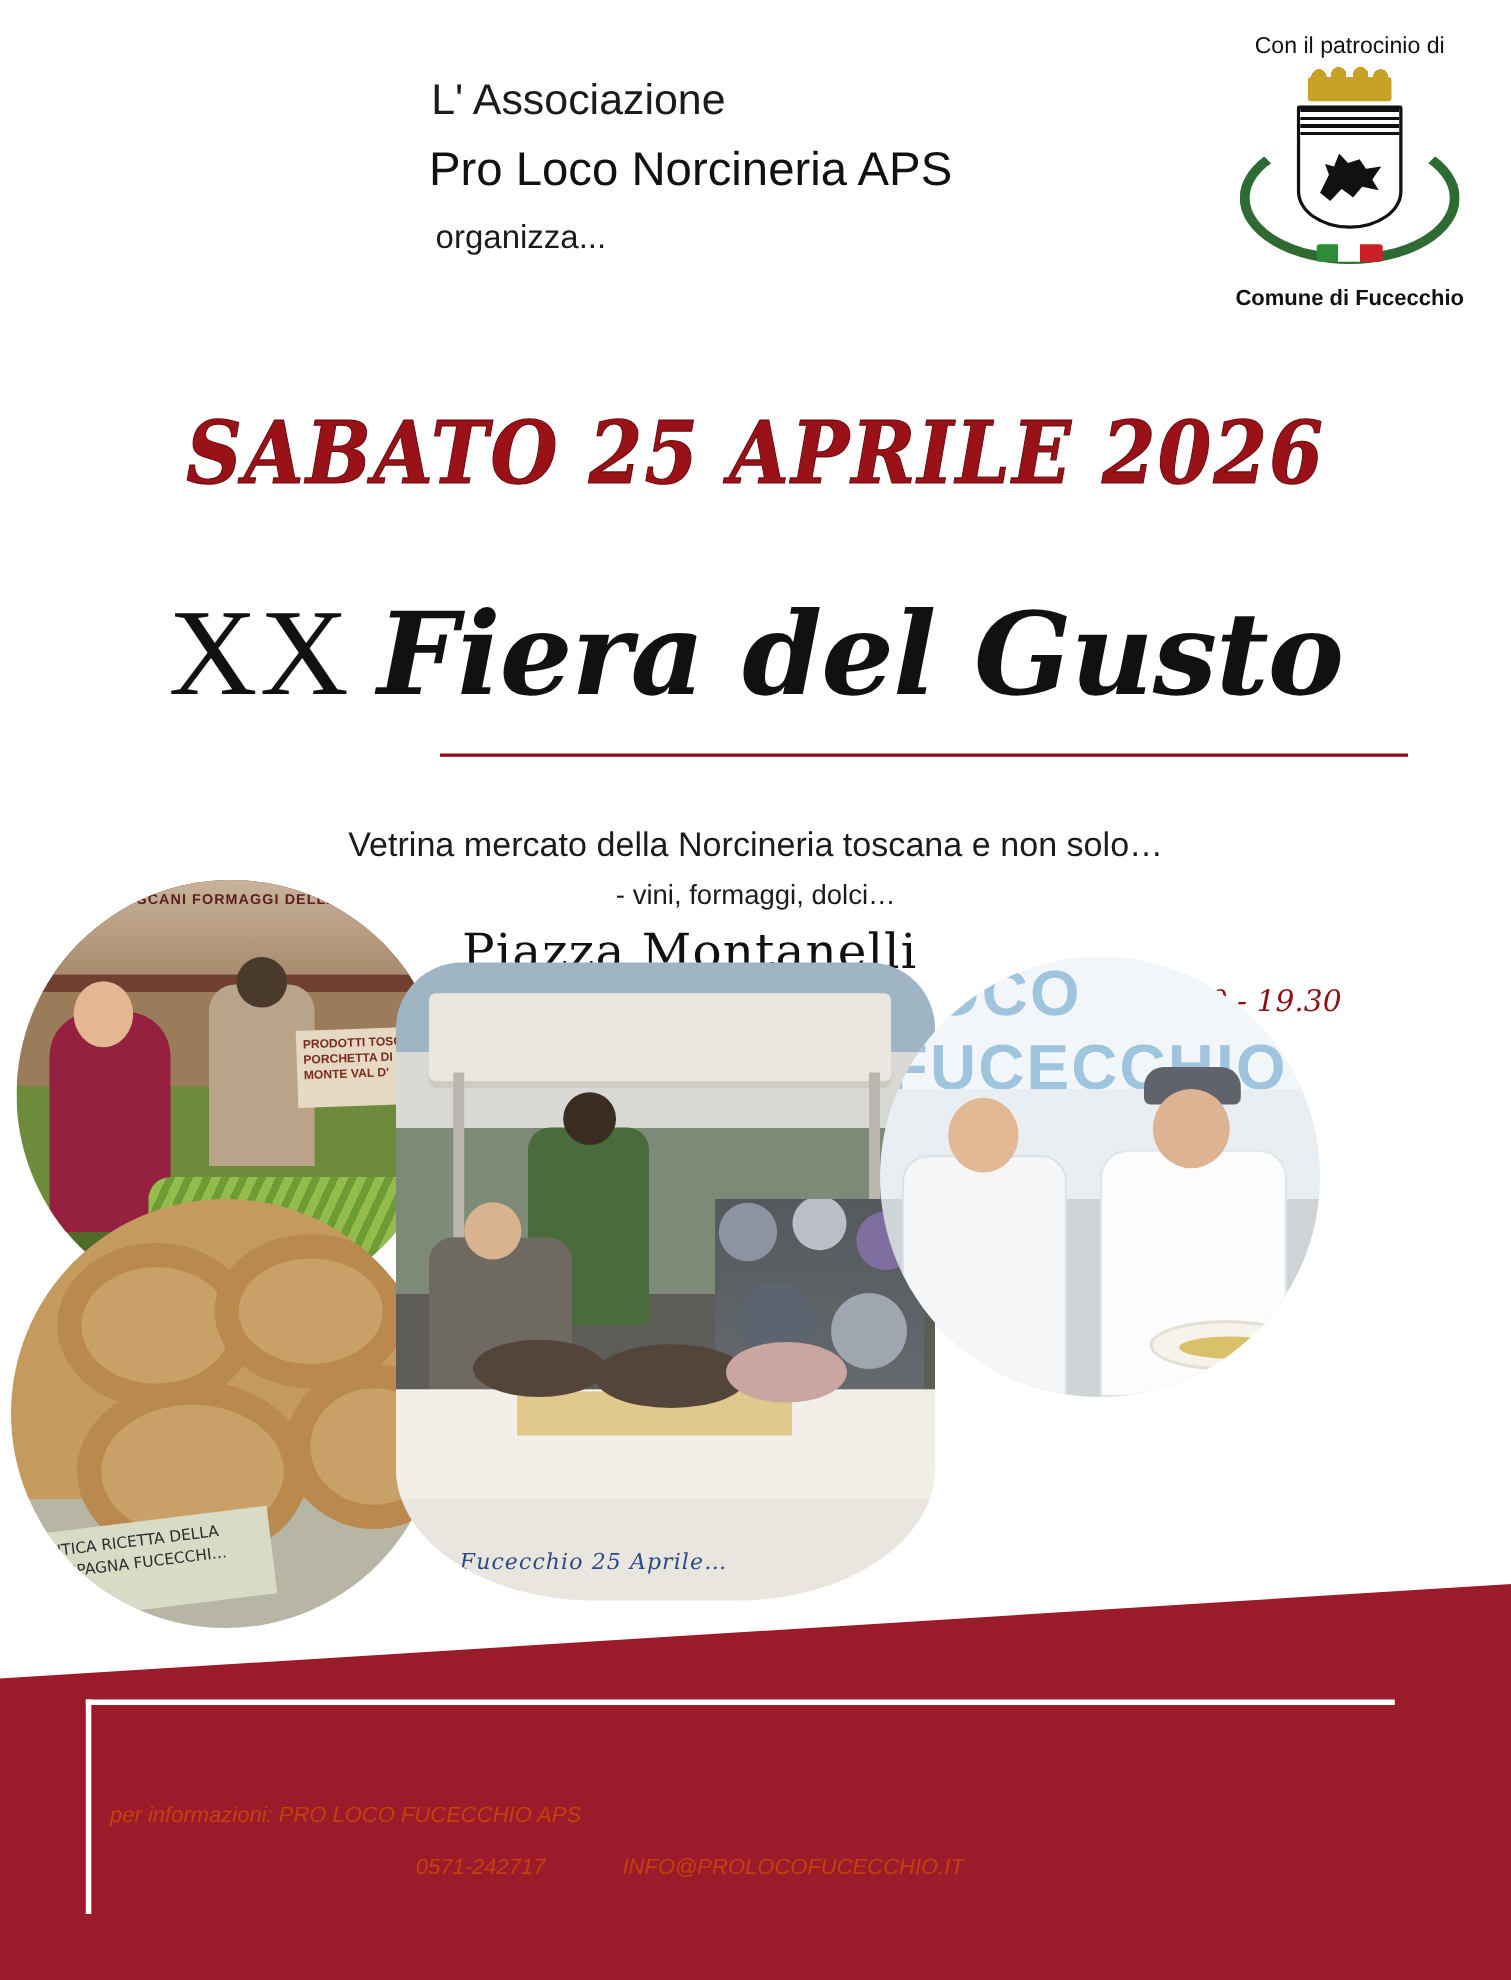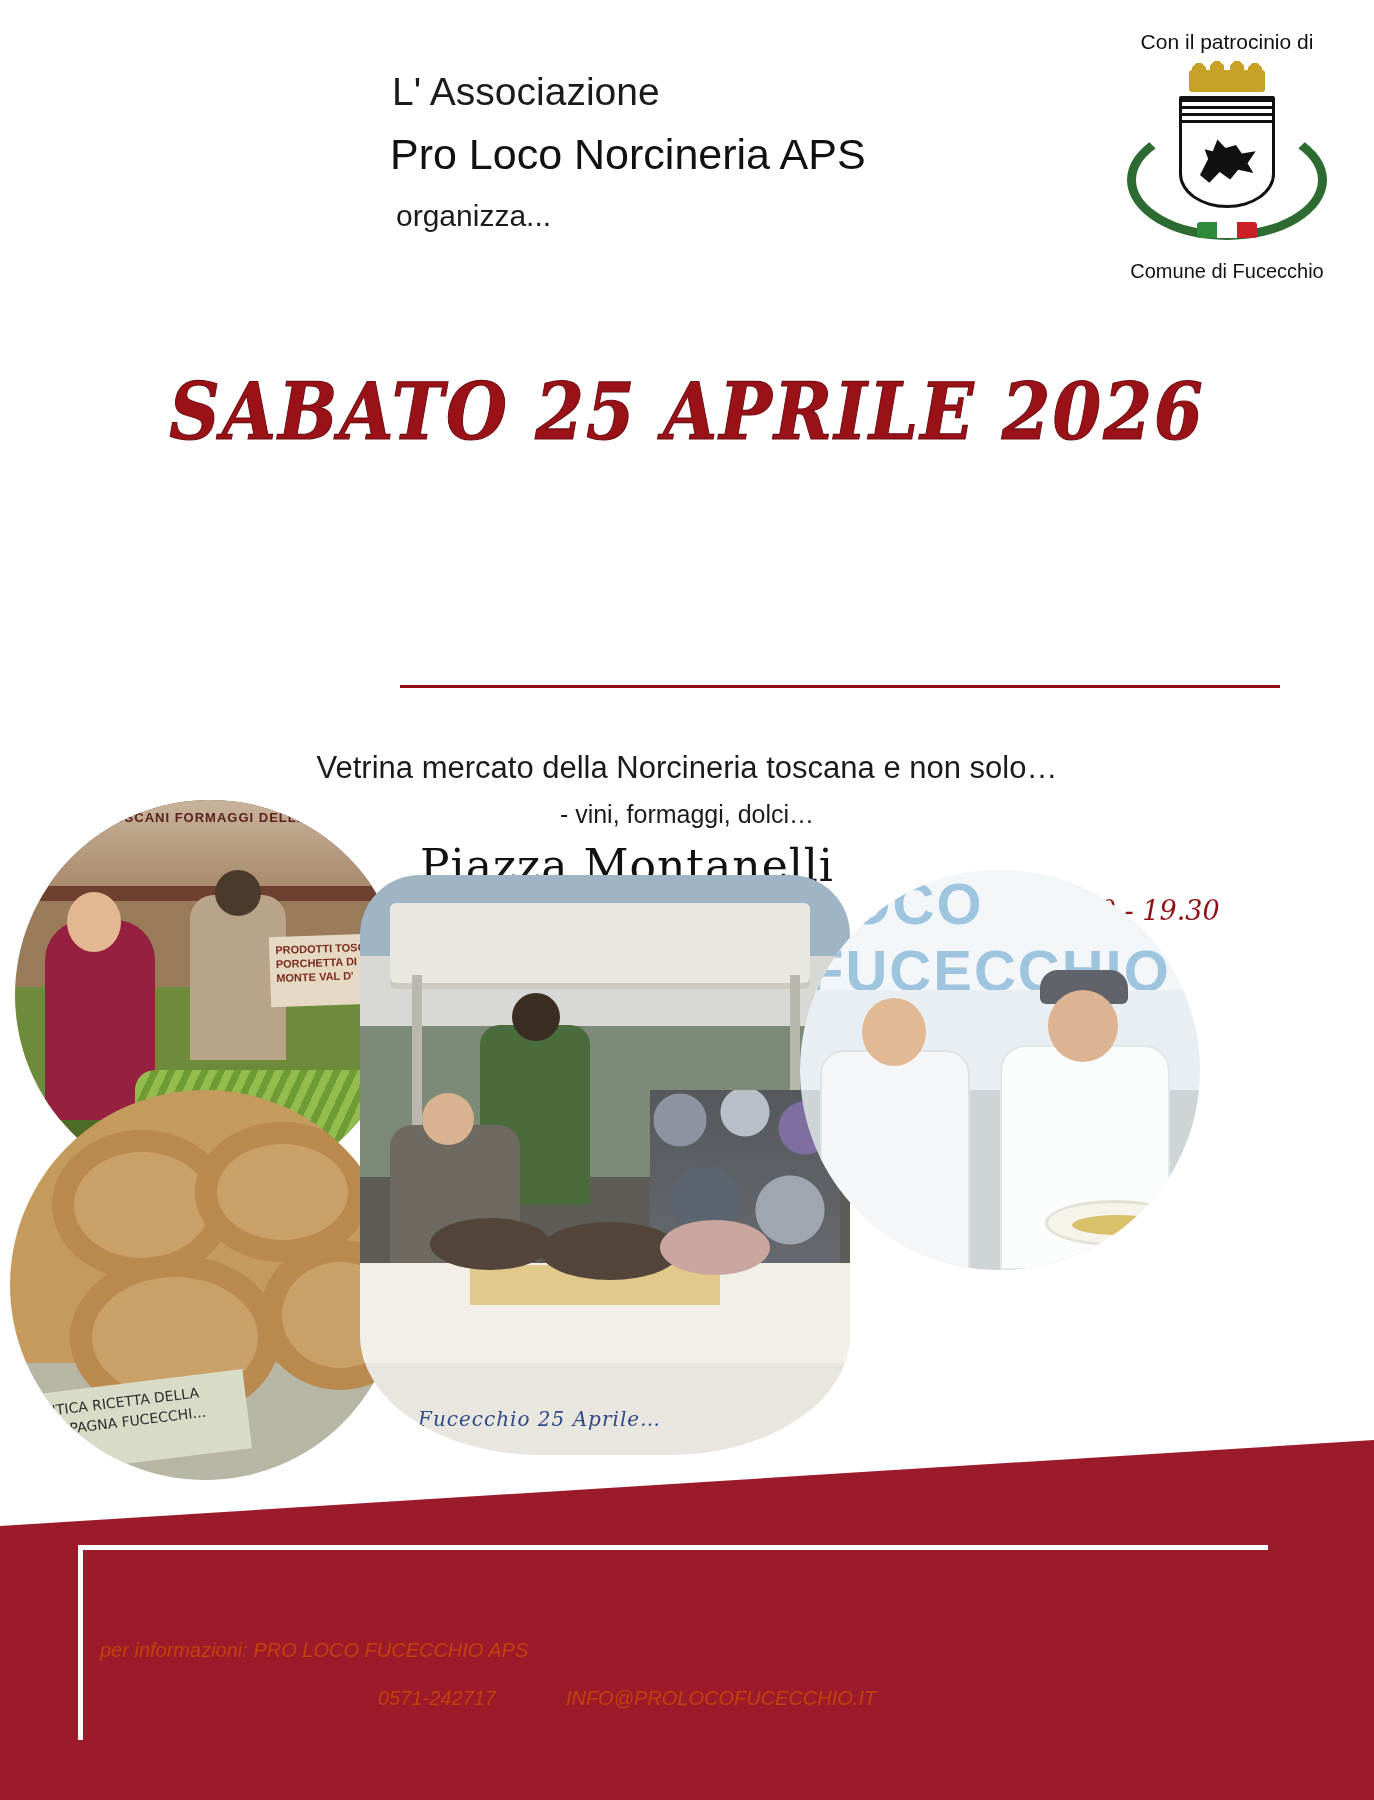--- a/index.html
+++ b/index.html
@@ -228,21 +228,21 @@
     left: 50%;
     top: 162px;
     transform: translateX(-50%);
     width: 60px;
     height: 16px;
     background: linear-gradient(to right, #2e8b3a 0 33%, #ffffff 33% 66%, #cc2026 66% 100%);
     border-radius: 3px;
   }
   .comune-name {
     font-size: 20px;
-    font-weight: normal;
+    font-weight: bold;
     color: #111;
     margin-top: -10px;
   }
 
   
   .date-title {
     position: absolute;
     left: 0;
     top: 370px;
     width: 100%;
@@ -744,20 +744,23 @@
         <div class="crest-stripes"></div>
         <div class="crest-lion"></div>
       </div>
       <div class="wreath-ribbon"></div>
     </div>
     <div class="comune-name">Comune di Fucecchio</div>
   </div>
 
   <div class="date-title">SABATO 25 APRILE 2026</div>
 
+  <div class="fair-title">
+    <span class="fair-xx">XX</span><span class="fair-script">Fiera del Gusto</span>
+  </div>
   <div class="fair-underline"></div>
 
   <div class="subtitle1">Vetrina mercato della Norcineria toscana e non solo…</div>
   <div class="subtitle2">- vini, formaggi, dolci…</div>
   <div class="piazza">Piazza Montanelli</div>
   <div class="orario">ore 09.00 - 19.30</div>
   <div class="subtitle3">mercatino di oggettistica, arte e ingegno per le vie circostanti</div>
 
   <div class="collage">
 

